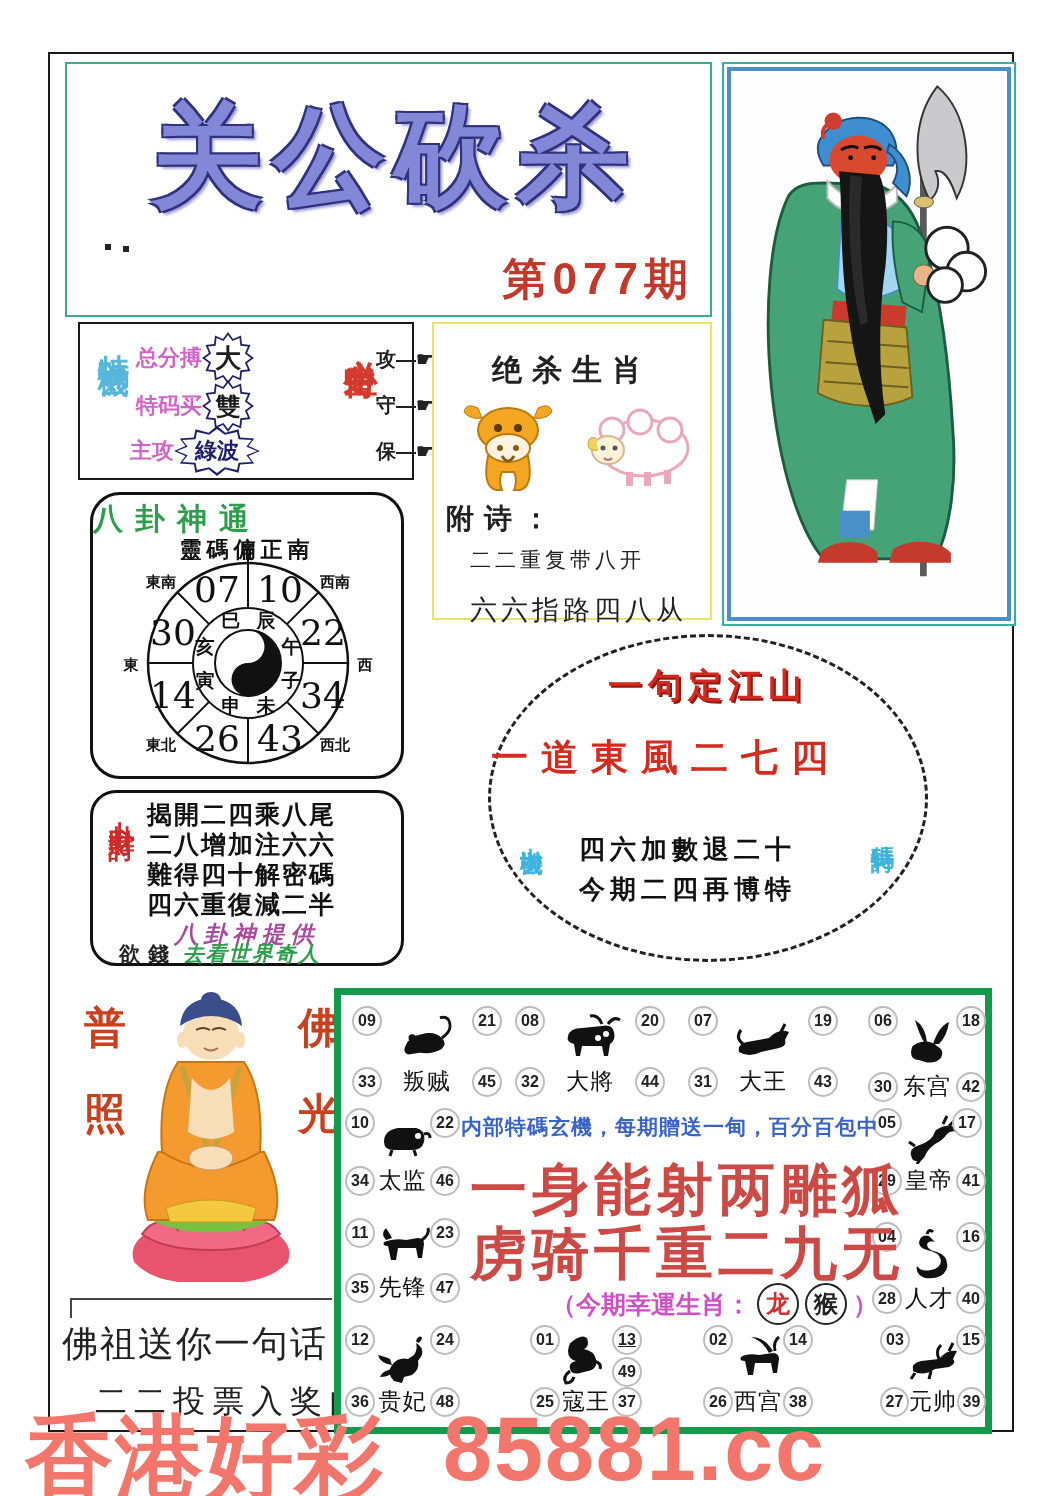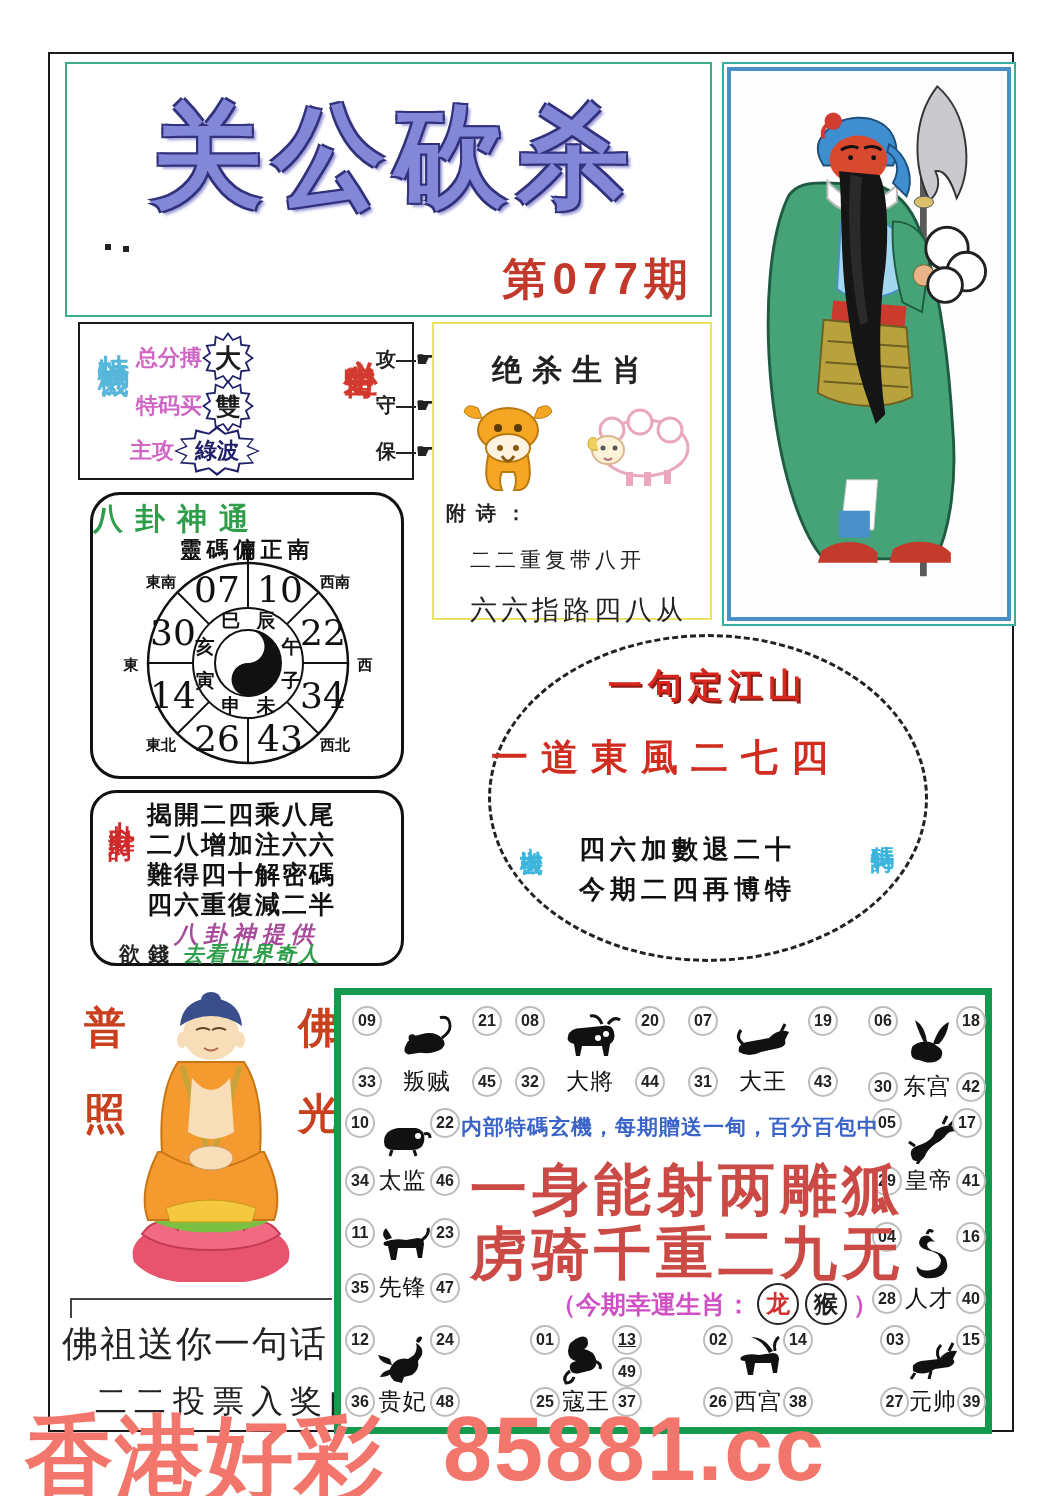--- a/index.html
+++ b/index.html
@@ -41,21 +41,21 @@
   .cdir{transform:translate(-50%,-50%);font-size:15px;font-weight:bold;color:#111;white-space:nowrap;}
   .baguabot{left:90px;top:790px;width:308px;height:170px;border:3px solid #111;border-radius:26px;background:#fff;}
   .poemlabel{left:14px;top:8px;font-size:26px;font-weight:bold;color:#cf2b2b;letter-spacing:4px;line-height:30px;}
   .bpoem{left:54px;top:6px;font-size:25px;font-weight:bold;color:#111;line-height:30px;letter-spacing:2px;white-space:nowrap;}
   .provider{left:0;top:126px;width:100%;text-align:center;font-size:23px;font-weight:bold;color:#a84a9a;letter-spacing:6px;font-style:italic;}
   .hintrow{left:26px;top:147px;font-size:21px;font-weight:bold;}
 
   
   .jueshabox{left:432px;top:322px;width:276px;height:294px;border:2px solid #e9e465;background:#fff;}
   .jueshatitle{left:0;top:26px;width:100%;text-align:center;font-size:30px;font-weight:bold;color:#222;letter-spacing:10px;}
-  .fushi{font-size:20px;font-weight:bold;color:#222;}
+  .fushi{font-size:28px;font-weight:bold;color:#222;}
 
   
   .oval{left:488px;top:634px;width:434px;height:322px;border:3px dashed #222;border-radius:50%;background:#fff;}
   .ovaltitle{left:0;top:26px;width:100%;text-align:center;font-size:34px;font-weight:bold;color:#d6281e;letter-spacing:6px;text-shadow:2px 2px 0 #8a1a12;}
   .ovalline{left:0;top:96px;width:100%;text-align:left;font-size:37px;font-weight:bold;color:#d12c20;letter-spacing:13px;font-family:"DejaVu Serif",serif;white-space:nowrap;}
   .ovalblue{font-size:23px;font-weight:bold;color:#3cb4dc;letter-spacing:2px;}
   .ovalpoem{font-size:26px;font-weight:bold;color:#111;line-height:40px;letter-spacing:5px;white-space:nowrap;}
 
   
   .cornchar{font-size:42px;font-weight:bold;color:#c8401e;}

